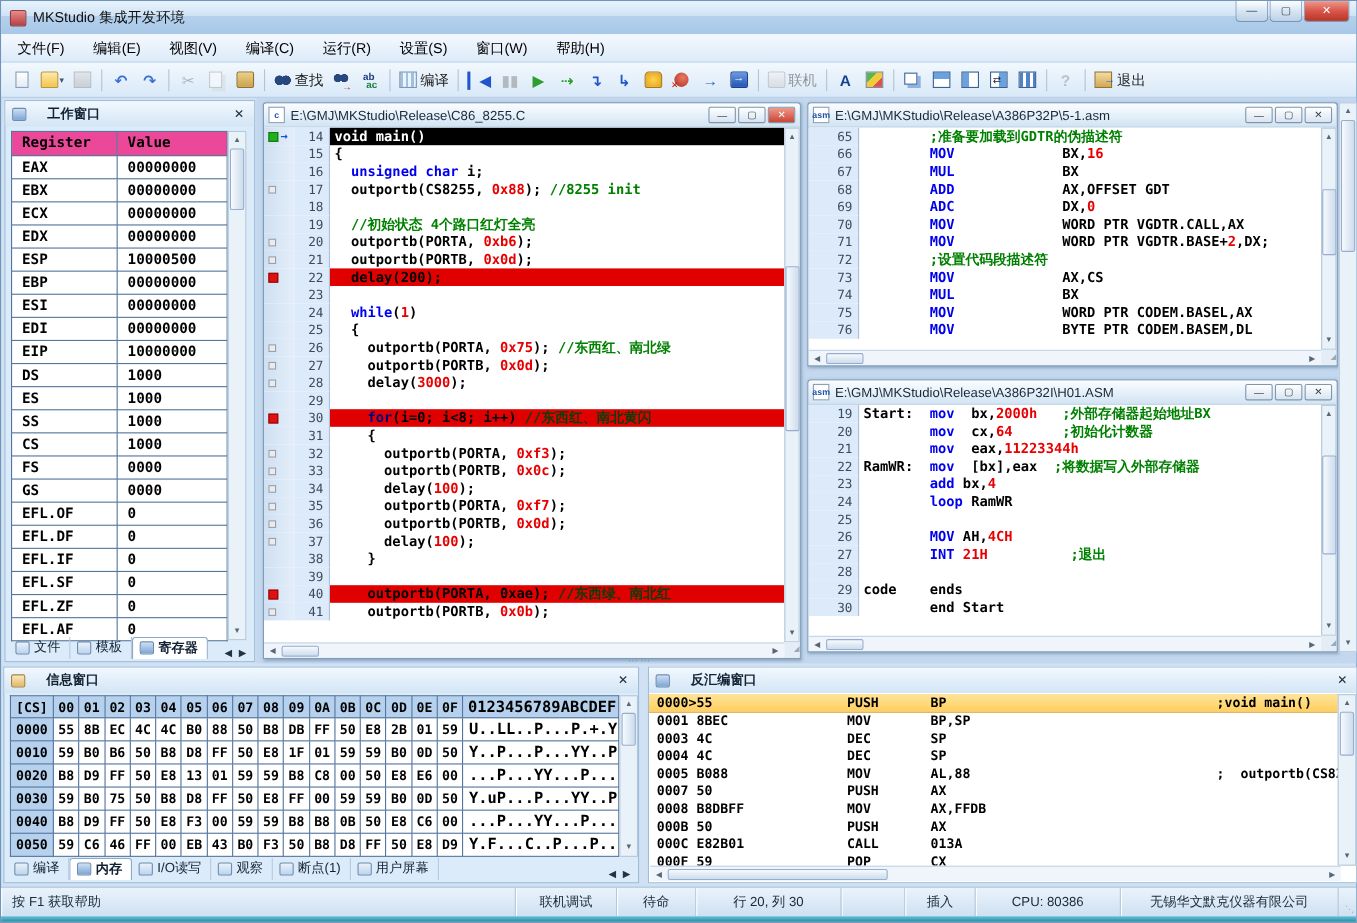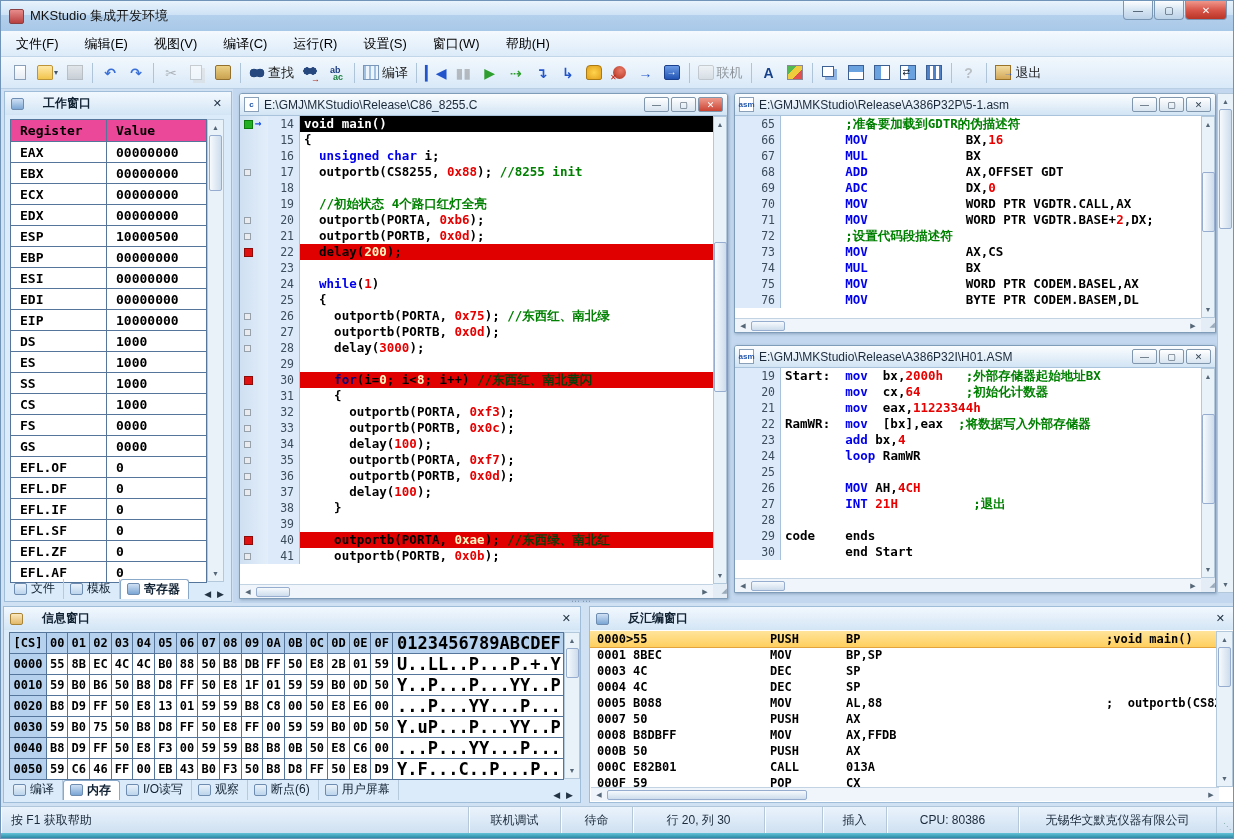--- a/index.html
+++ b/index.html
@@ -123,33 +123,33 @@
   .crow { display:flex; height:16px; line-height:16px; font-family:"DejaVu Sans Mono","Liberation Mono",monospace;
     font-size:12.5px; font-weight:bold; white-space:pre; }
   .g-mark { width:28px; flex:none; background:linear-gradient(90deg,#cfe0f2,#e3eefa); display:flex; align-items:center; padding-left:4px; gap:2px; }
   .g-num { width:32px; flex:none; background:#dceafa; border-right:1px solid #a8c2dc; color:#3c4c5c;
     font-size:11.5px; font-weight:normal; text-align:right; padding-right:5px; }
   .g-num.wide { width:46px; }
   .c-text { flex:1; padding-left:4px; color:#000; }
   .c-text .kw { color:#0000ee; } .c-text .num { color:#e80000; } .c-text .com { color:#008000; }
   .c-text.bg-blue { background:#000000; } .c-text.bg-blue span { color:#fff !important; }
   .c-text.bg-red { background:#e00000; }
-  .c-text.bg-red .kw { color:#000080; } .c-text.bg-red .num { color:#fef9c3; }
+  .c-text.bg-red .kw { color:#000080; } .c-text.bg-red .num { color:#000000; }
   .c-text.bg-red .com { color:#0a3d0a; } .c-text.bg-red .t { color:#000; }
   .mk-stmt { width:7px; height:7px; border:1px solid #97a1ab; background:#e9ebee; }
   .mk-bp { width:9px; height:9px; border:1px solid #8c0c0c; background:#e01010; }
   .mk-cur { width:9px; height:9px; border:1px solid #0c7a0c; background:#22b022; }
   .mk-arrow { color:#1a50e0; font-weight:bold; font-size:11px; line-height:14px; }
 
   
   .hex-t th { background:#b5d1ed; font-size:12px; font-weight:bold; height:20px; padding:0 2px; }
   .hex-t td { background:#fff; font-size:12px; font-weight:bold; height:20px; text-align:center; }
   .hex-t td.addr { background:#b5d1ed; width:40px; }
   .hex-t td.b { width:24px; }
-  .hex-t td.ascii, .hex-t th.ascii { width:118px; font-size:17px; text-align:left; padding-left:4px; white-space:pre; }
+  .hex-t td.ascii, .hex-t th.ascii { width:118px; font-size:14px; text-align:center; padding-left:4px; white-space:pre; }
 
   
   .dis-row { display:flex; height:16px; line-height:16px; font-family:"DejaVu Sans Mono","Liberation Mono",monospace;
     font-size:12px; font-weight:bold; white-space:pre; color:#000; cursor:default; }
   .dis-row .da { width:180px; flex:none; padding-left:7px; }
   .dis-row .dm { width:76px; flex:none; }
   .dis-row .do { width:260px; flex:none; }
   .dis-row .dc { flex:1; }
   .dis-row.hl { background:linear-gradient(#ffe49a,#ffcf5e); outline:1px solid #e2a23c; }
 
@@ -775,21 +775,21 @@
         <span class="tab">
           <span class="mini"></span>
           <span>I/O读写</span>
         </span>
         <span class="tab">
           <span class="mini"></span>
           <span>观察</span>
         </span>
         <span class="tab">
           <span class="mini"></span>
-          <span>断点(6)</span>
+          <span>断点(1)</span>
         </span>
         <span class="tab">
           <span class="mini"></span>
           <span>用户屏幕</span>
         </span>
         <span class="tab-arrows">
           <span>◀</span>
           <span>▶</span>
         </span>
       </div>

